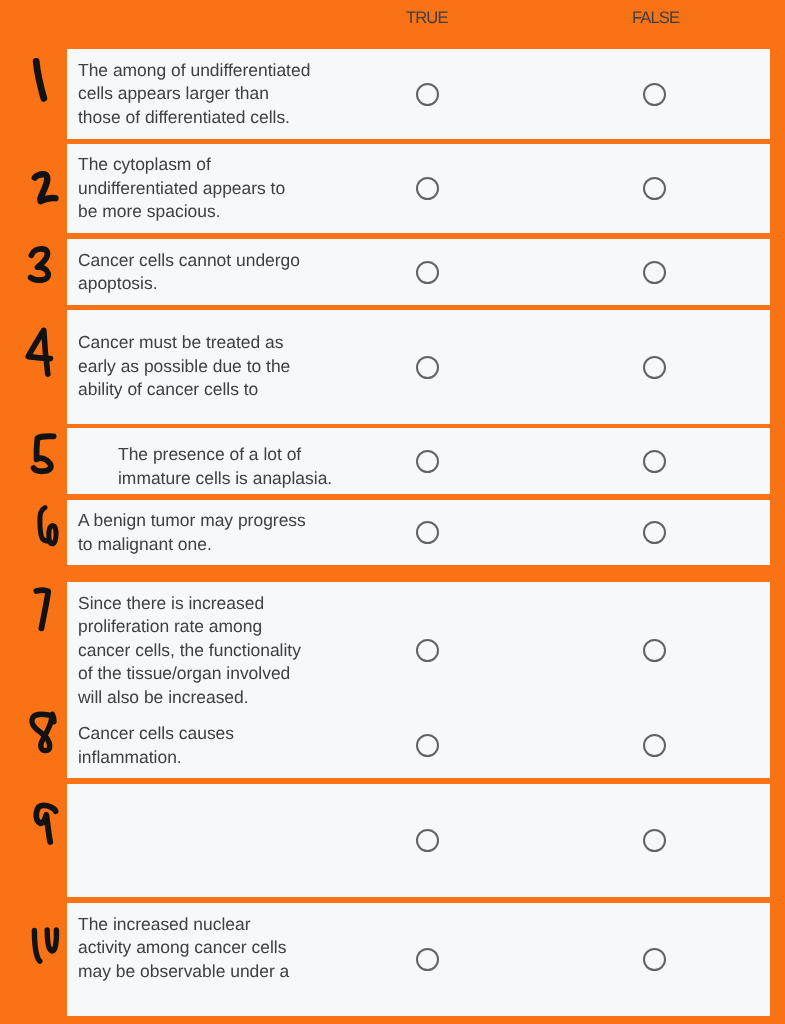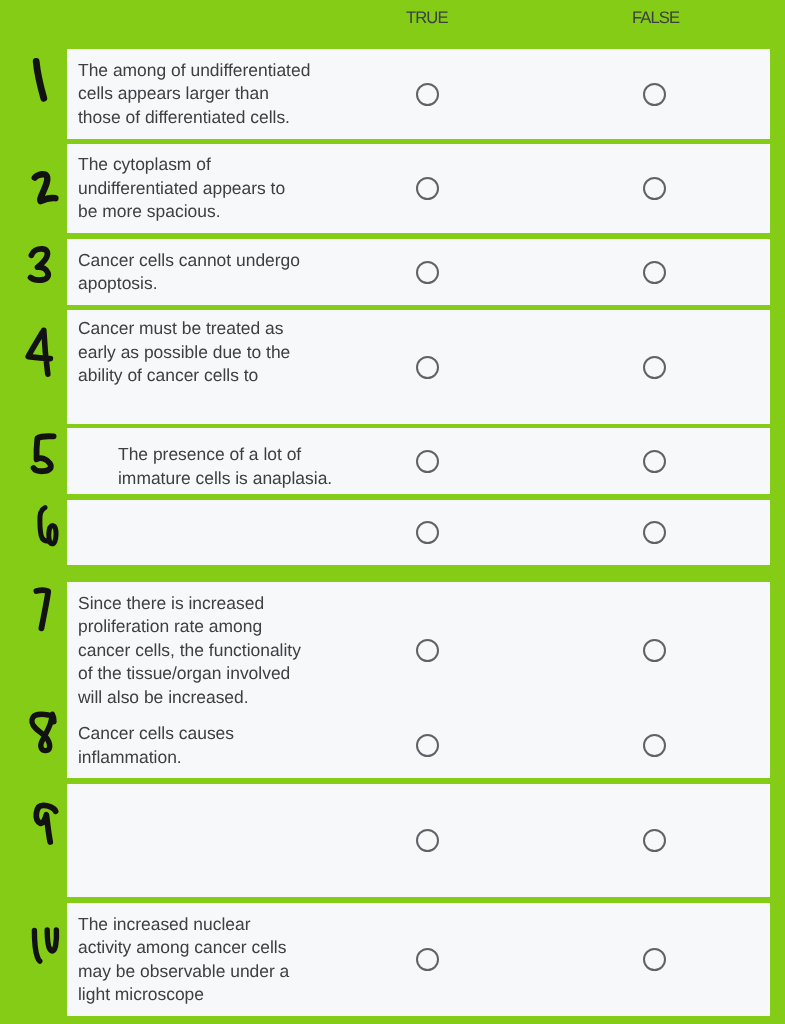--- a/index.html
+++ b/index.html
@@ -1,20 +1,20 @@
 <!DOCTYPE html>
 <html><head>
 <meta charset="utf-8">
 <style>
   html,body{margin:0;padding:0;background:#ffffff;}
   body{width:785px;height:1024px;overflow:hidden;
        font-family:"Liberation Sans",sans-serif;
        -webkit-font-smoothing:antialiased;
        text-rendering:geometricPrecision;}
-  .sheet{position:relative;width:785px;height:1024px;background:#84cc16;overflow:hidden;
+  .sheet{position:relative;width:785px;height:1024px;background:#f97316;overflow:hidden;
          filter:opacity(1);}
 
   .col-head{position:absolute;font-size:16.6px;color:#3c4043;letter-spacing:-0.9px;
             white-space:nowrap;line-height:16px;opacity:.999;}
 
   .row{position:absolute;left:67px;width:703px;background:#f7f8fa;}
   .qtext{position:absolute;left:11px;width:260px;font-size:17.45px;line-height:23.6px;
          color:#3c4043;}
   .qline{white-space:nowrap;opacity:.999;}
   .radio{position:absolute;width:23px;height:23px;border:2.2px solid #5f6368;
@@ -49,37 +49,41 @@
     </div>
     <div class="row" style="top:239px;height:66px;">
       <div class="qtext" style="top: 9.6px;">
         <div class="qline">Cancer cells cannot undergo</div>
         <div class="qline">apoptosis.</div>
       </div>
       <div class="radio radio-true" style="top: 22px; left: 349px;"></div>
       <div class="radio radio-false" style="top: 22px; left: 576.3px;"></div>
     </div>
     <div class="row" style="top:310px;height:114px;">
-      <div class="qtext" style="top: 7px;">
+      <div class="qtext" style="top: 21px;">
         <div class="qline">Cancer must be treated as</div>
         <div class="qline">early as possible due to the</div>
         <div class="qline">ability of cancer cells to</div>
       </div>
       <div class="radio radio-true" style="top: 46px; left: 349px;"></div>
       <div class="radio radio-false" style="top: 46px; left: 576.3px;"></div>
     </div>
     <div class="row" style="top:428px;height:66px;">
       <div class="qtext" style="top: 15px; margin-left: 40px;">
         <div class="qline">The presence of a lot of</div>
         <div class="qline">immature cells is anaplasia.</div>
       </div>
       <div class="radio radio-true" style="top: 22px; left: 349px;"></div>
       <div class="radio radio-false" style="top: 22px; left: 576.3px;"></div>
     </div>
     <div class="row" style="top:500px;height:65px;">
+      <div class="qtext" style="top: 9.1px;">
+        <div class="qline">A benign tumor may progress</div>
+        <div class="qline">to malignant one.</div>
+      </div>
       <div class="radio radio-true" style="top: 21px; left: 349px;"></div>
       <div class="radio radio-false" style="top: 21px; left: 576.3px;"></div>
     </div>
     <div class="row" style="top:582px;height:137px;">
       <div class="qtext" style="top: 9.6px;">
         <div class="qline">Since there is increased</div>
         <div class="qline">proliferation rate among</div>
         <div class="qline">cancer cells, the functionality</div>
         <div class="qline">of the tissue/organ involved</div>
         <div class="qline">will also be increased.</div>
@@ -97,21 +101,20 @@
     </div>
     <div class="row" style="top:784px;height:113px;">
       <div class="radio radio-true" style="top: 45px; left: 349px;"></div>
       <div class="radio radio-false" style="top: 45px; left: 576.3px;"></div>
     </div>
     <div class="row" style="top:903px;height:113px;">
       <div class="qtext" style="top: 9.6px;">
         <div class="qline">The increased nuclear</div>
         <div class="qline">activity among cancer cells</div>
         <div class="qline">may be observable under a</div>
-        <div class="qline">light microscope</div>
       </div>
       <div class="radio radio-true" style="top: 45px; left: 349px;"></div>
       <div class="radio radio-false" style="top: 45px; left: 576.3px;"></div>
     </div>
   </div>
   <svg id="handwriting" class="hw" width="785" height="1024" viewBox="0 0 785 1024">
       <g>
         <path d="M 36.2 61.5 C 37.0 70, 39.5 83, 43.8 98.2" stroke-width="6.8"></path>
         <title>1</title>
       </g>

